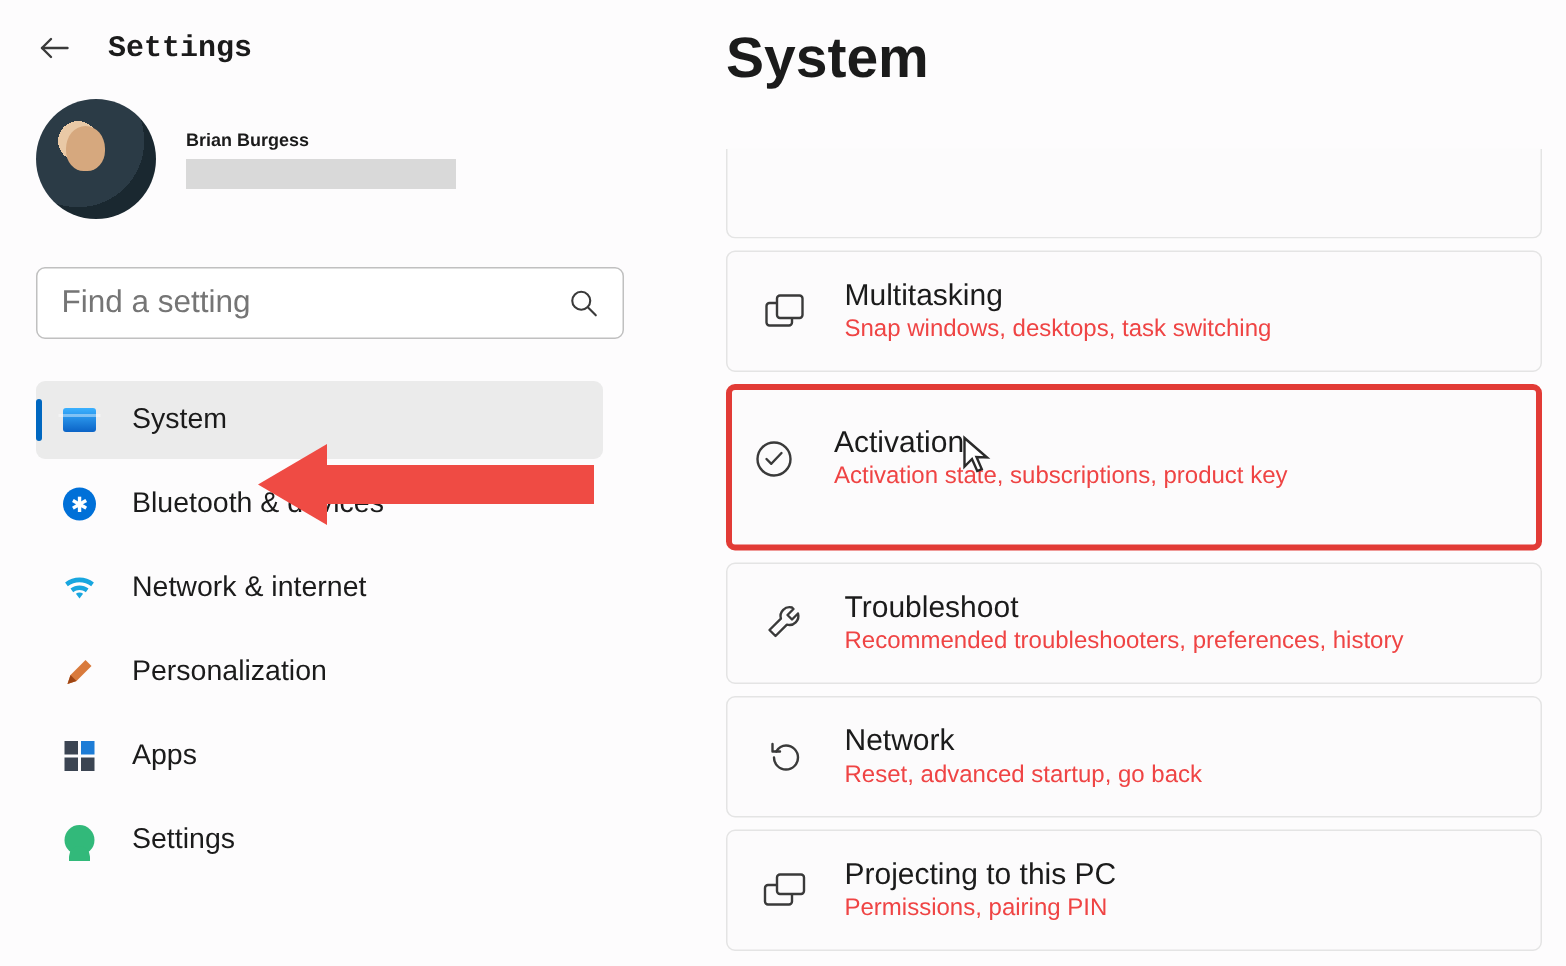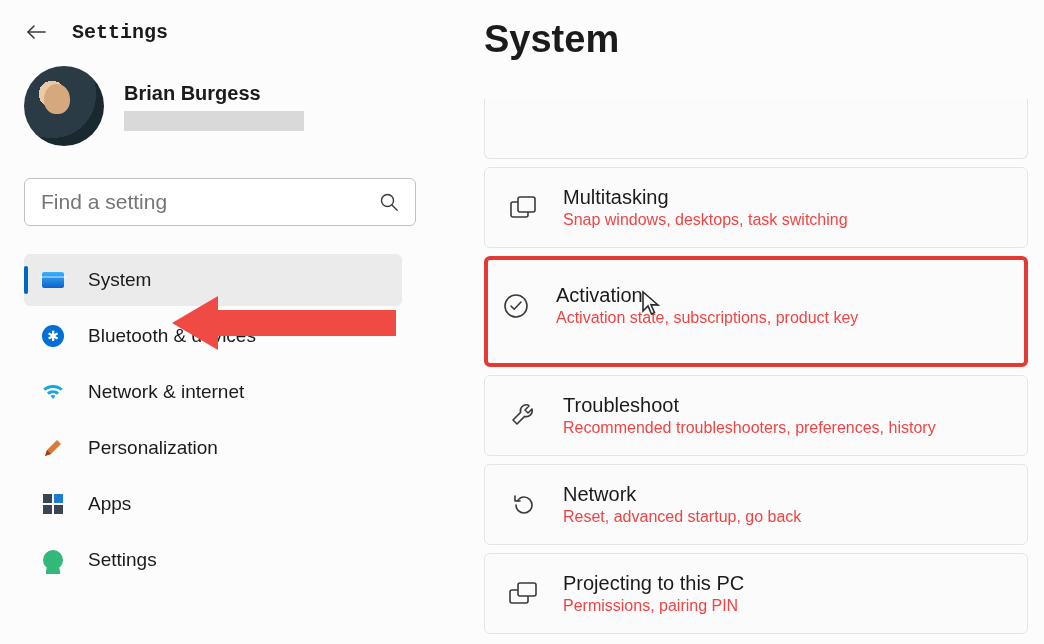--- a/index.html
+++ b/index.html
@@ -20,21 +20,21 @@
   .account-row { display:flex; align-items:center; gap:20px; margin-bottom: 32px; }
   .avatar {
     width: 80px; height: 80px; border-radius: 50%;
     background: radial-gradient(circle at 35% 35%, #e9c9a6 0 18%, #2b3b46 18% 60%, #1a2830 60% 100%);
     position:relative; overflow:hidden;
   }
   .avatar::after{
     content:""; position:absolute; left:20px; top:18px; width:26px;height:30px;
     background:#d6a87e; border-radius:50% 50% 45% 45%;
   }
-  .account-name { font-size: 20px; font-weight: 700; }
+  .account-name { font-size: 12px; font-weight: 700; }
   .account-sub { margin-top:6px; width:180px; height:20px; background:#d9d9d9; }
   .search-wrap { margin: 0 16px 28px 0; }
   .search {
     width: 100%; height: 48px; border:1px solid #c0c0c0; border-radius:6px;
     display:flex; align-items:center; padding:0 16px; background:#fff;
   }
   .search input {
     flex:1; border:none; outline:none; font-size:21px; color:#555; background:transparent;
   }
   .nav { display:flex; flex-direction:column; gap:4px; padding-right:30px;}

